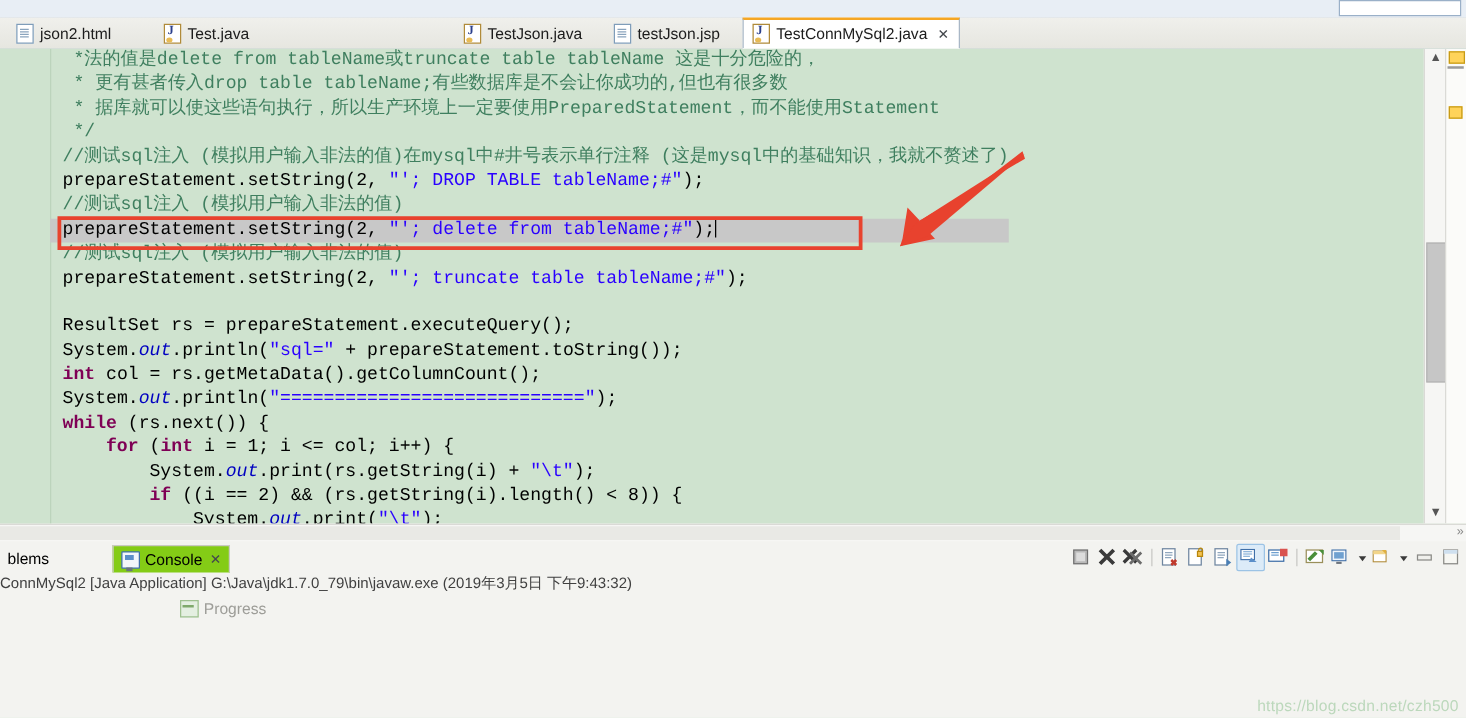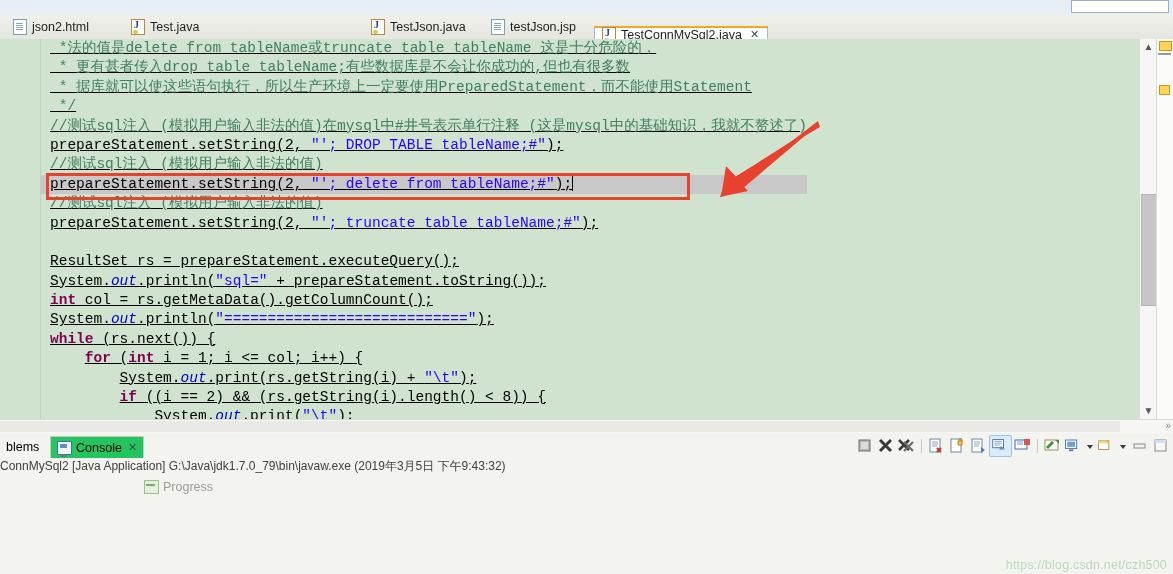--- a/index.html
+++ b/index.html
@@ -20,41 +20,41 @@
 
   
   .tabbar{position:absolute;left:0;top:14px;width:1173px;height:25px;
           background:linear-gradient(to bottom,#f0f0ec 0%,#e6e6e0 100%);
           border-bottom:1px solid #a9b7c6;}
   .tab{position:absolute;top:1px;height:24px;display:flex;align-items:center;
        gap:5px;padding:0 8px 0 7px;box-sizing:border-box;color:#1c1c1c;font-size:12.5px;
        white-space:nowrap;}
   .tab.inactive{background:transparent;}
   .tab.active{background:#ffffff;border:1px solid #a9b7c6;border-bottom:1px solid #ffffff;
-       border-top:2px solid #f5a623;height:16px;top:12px;}
+       border-top:2px solid #f5a623;height:25px;top:0;}
   .tabicon{width:12px;height:14px;position:relative;flex:0 0 auto;}
   
   .ico-file{background:#ffffff;border:1px solid #7f9db9;}
   .ico-file:before{content:"";position:absolute;left:2px;top:3px;width:7px;height:1px;
       box-shadow:0 2px 0 #8aa4bd,0 4px 0 #8aa4bd,0 6px 0 #8aa4bd;background:#8aa4bd;}
   
   .ico-java{background:#ffffff;border:1px solid #b08b3a;}
   .ico-java:after{content:"J";position:absolute;left:2px;top:-1px;font-size:10px;
       color:#2b3f8c;font-family:"Liberation Serif",serif;font-weight:bold;}
   .ico-java:before{content:"";position:absolute;left:1px;bottom:0px;width:5px;height:4px;
       background:#e8bb55;border-radius:50%;}
   .tabclose{font-size:11px;color:#44484d;margin-left:3px;}
 
   
   .editor{position:absolute;left:0;top:39px;width:1173px;height:380px;background:#cfe3cf;overflow:hidden;}
   .gutter{position:absolute;left:0;top:0;width:40px;height:380px;background:#cfe3cf;
           border-right:1px solid #bcd4bc;}
   .codewrap{position:absolute;left:40px;top:0;right:33px;height:380px;overflow:hidden;}
   .code{position:absolute;left:0;top:0;font-family:"Liberation Mono","DejaVu Sans Mono",monospace;
-        font-size:14.5px;line-height:19.4px;white-space:pre;color:#000000;text-decoration:underline;}
+        font-size:14.5px;line-height:19.4px;white-space:pre;color:#000000;}
   .ln{position:relative;height:19.4px;padding-left:10px;}
   .ln.hl{background:#c8c8c8;}
   .c-comment{color:#3f7f5f;}
   .c-kw{color:#7f0055;font-weight:bold;}
   .c-str{color:#2a00ff;}
   .c-fld{color:#0000c0;font-style:italic;}
   .c-plain{color:#000000;}
   .caret{display:inline-block;width:1px;height:15px;background:#000;vertical-align:-3px;}
 
   
@@ -76,21 +76,21 @@
   .hscrollrow{position:absolute;left:0;top:419px;width:1173px;height:13px;background:#f6f6f4;
               border-top:1px solid #dadad6;}
   .hscrollrow .hthumb{position:absolute;left:0;top:1px;height:11px;background:#e9e9e5;}
   .hscrollrow .hend{position:absolute;right:2px;top:0px;font-size:10px;color:#8a8a8a;}
 
   
   .bottompanel{position:absolute;left:0;top:434px;width:1173px;height:140px;background:#f3f3f0;}
   .viewtabs{position:absolute;left:0;top:0;width:1173px;height:24px;}
   .vtab{position:absolute;top:2px;height:22px;display:flex;align-items:center;gap:4px;
         font-size:12.5px;white-space:nowrap;padding:0 6px;box-sizing:border-box;}
-  .vtab.sel{background:#22c55e;border:1px solid #c9c9c2;border-bottom:none;color:#000;}
+  .vtab.sel{background:#84cc16;border:1px solid #c9c9c2;border-bottom:none;color:#000;margin-left:40px;}
   .vtab.dim{color:#9d9d98;}
   .vico{width:13px;height:12px;position:relative;flex:0 0 auto;}
   .vico-console{background:#f2f6fb;border:1px solid #3f6fa8;border-radius:1px;}
   .vico-console:before{content:"";position:absolute;left:2px;top:2px;width:7px;height:4px;background:#5b8fc9;}
   .vico-console:after{content:"";position:absolute;left:3px;bottom:-3px;width:5px;height:3px;background:#6a737d;}
   .vico-prog{background:#e4efe1;border:1px solid #9ec08f;}
   .vico-prog:before{content:"";position:absolute;left:1px;top:3px;width:9px;height:2px;background:#7fa96c;}
   .vtabclose{font-size:11px;color:#44484d;margin-left:2px;}
 
   .ctoolbar{position:absolute;right:2px;top:0px;height:24px;display:flex;align-items:center;gap:0px;}

